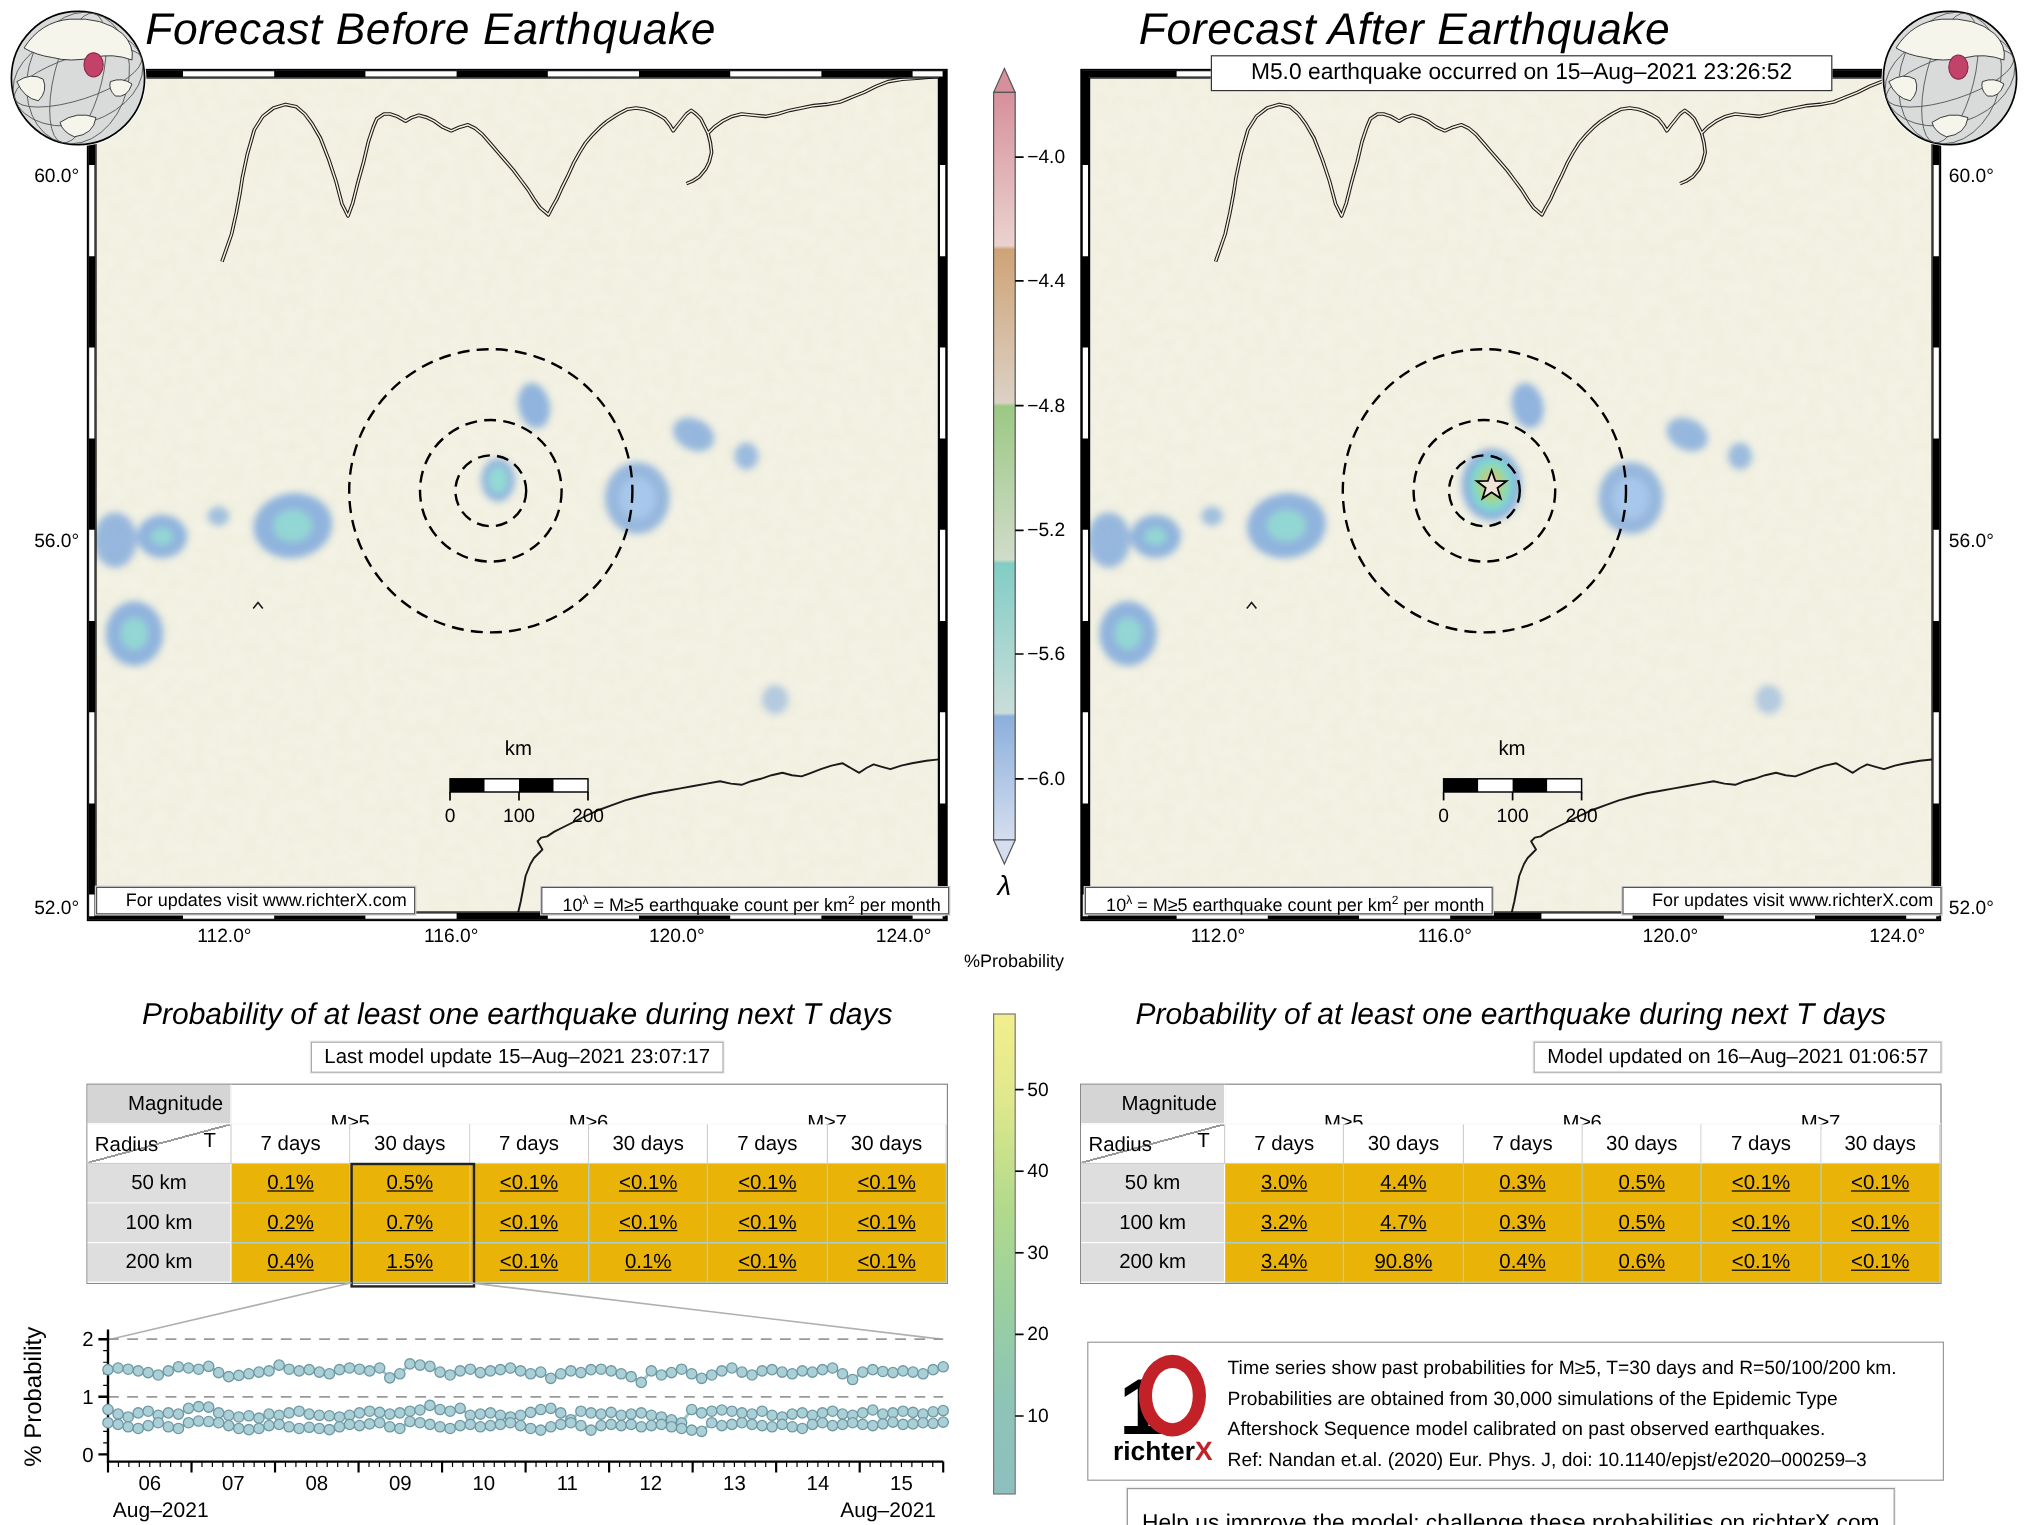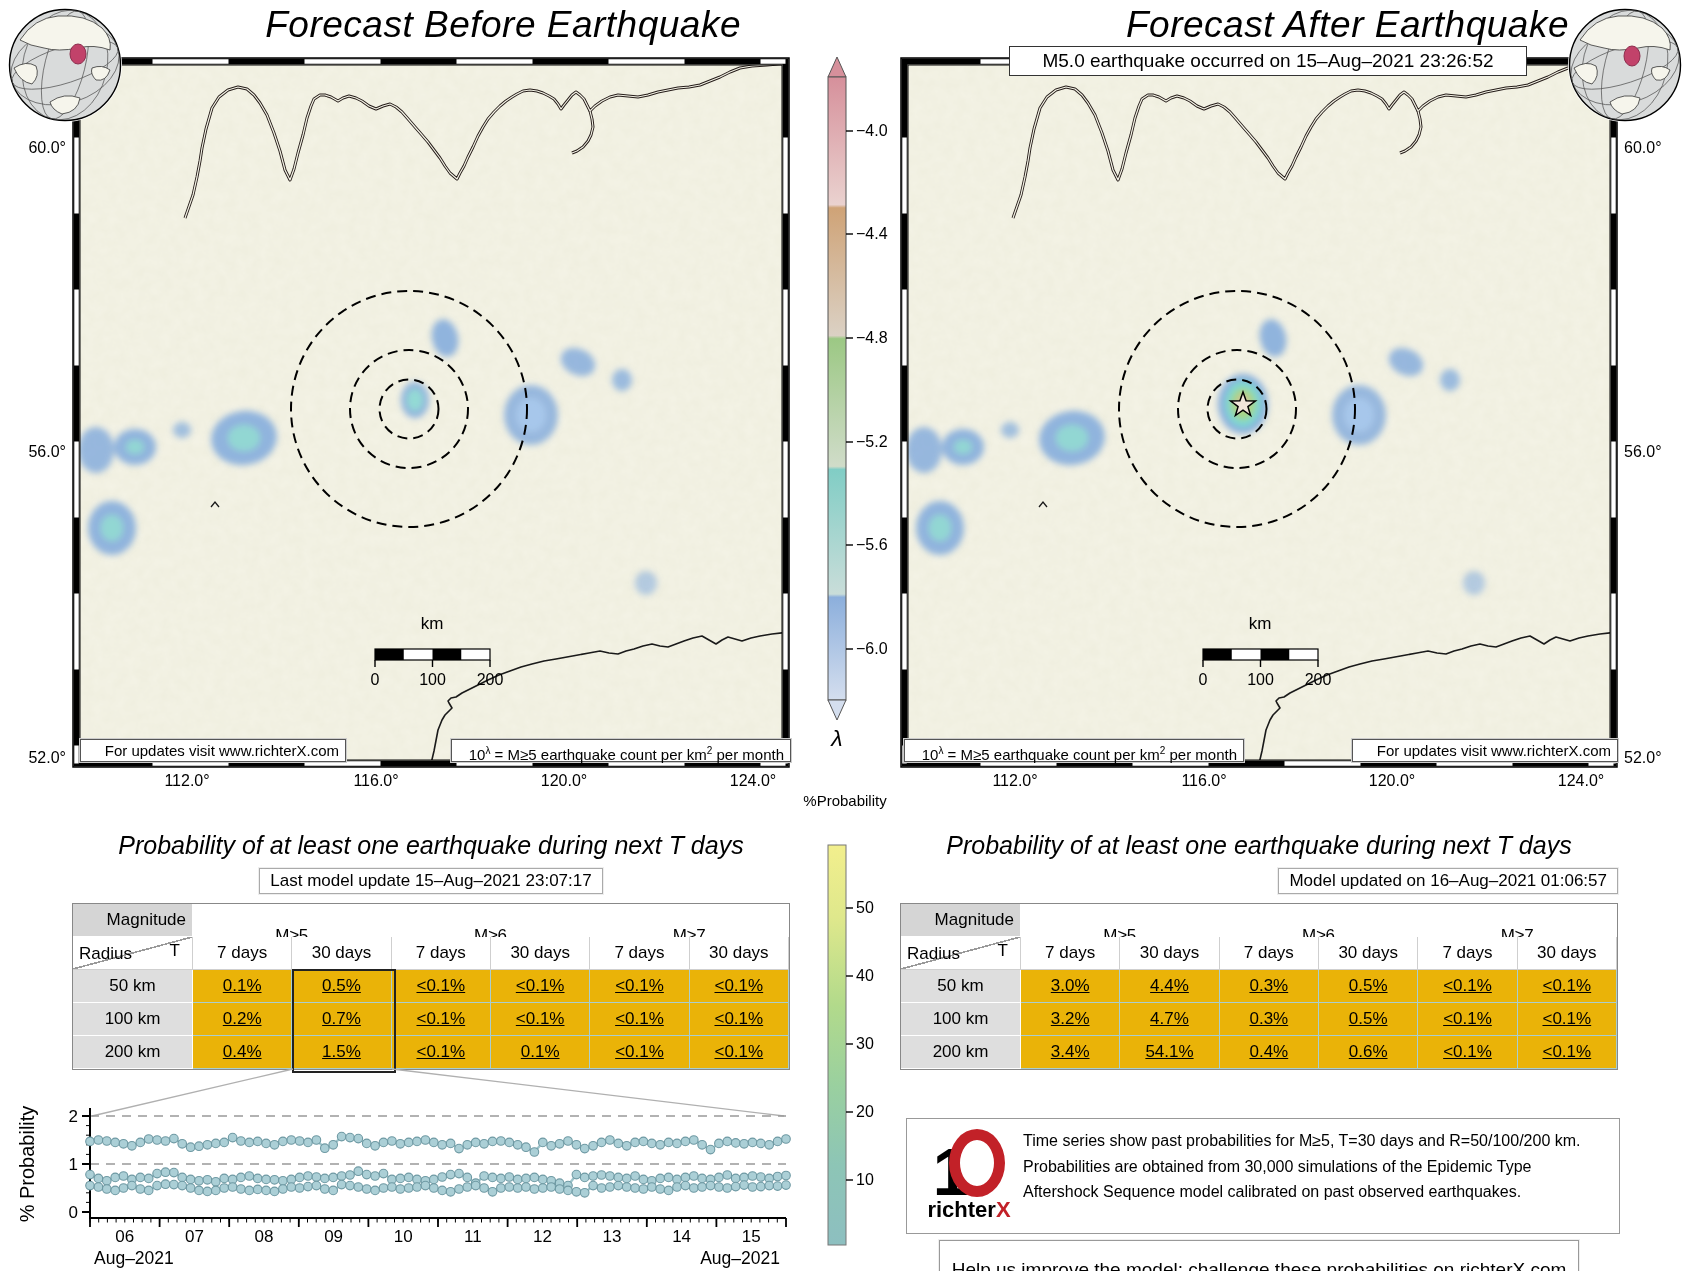--- a/index.html
+++ b/index.html
@@ -1,18 +1,18 @@
 <!DOCTYPE html>
 <html><head>
 <meta charset="utf-8">
 <style>
   html,body{margin:0;padding:0;background:#fff;font-family:"Liberation Sans",sans-serif;color:#000;}
   .stage{position:relative;width:1692px;height:1271px;background:#fff;overflow:hidden;}
   .abs{position:absolute;}
-  .panel-title{font-style:italic;font-size:37px;text-align:right;white-space:nowrap;letter-spacing:.5px;}
+  .panel-title{font-style:italic;font-size:37px;text-align:left;white-space:nowrap;letter-spacing:.5px;}
   .lat-label{font-size:16px;}
   .lon-label{font-size:16px;text-align:center;}
   .map-note{position:absolute;background:#fff;border:1px solid #555;box-shadow:0 0 0 1px #ccc;
             font-size:15px;line-height:21px;height:21px;padding:0 6px;white-space:nowrap;text-align:right;}
   .map-note sup{font-size:10px;}
   .event-note{position:absolute;background:#fff;border:1.5px solid #333;font-size:19px;line-height:26px;
               padding:1px 8px;text-align:center;white-space:nowrap;}
   .section-title{font-style:italic;font-size:25px;text-align:center;white-space:nowrap;}
   .update-wrap{text-align:center;}
   .update-note{display:inline-block;border:1px solid #aaa;box-shadow:0 0 0 1px #eee;padding:2px 10px;
@@ -404,21 +404,21 @@
       <div class="tc val">&lt;0.1%</div>
       <div class="tc radc">100 km</div>
       <div class="tc val">3.2%</div>
       <div class="tc val">4.7%</div>
       <div class="tc val">0.3%</div>
       <div class="tc val">0.5%</div>
       <div class="tc val">&lt;0.1%</div>
       <div class="tc val">&lt;0.1%</div>
       <div class="tc radc">200 km</div>
       <div class="tc val">3.4%</div>
-      <div class="tc val">54.1%</div>
+      <div class="tc val">90.8%</div>
       <div class="tc val">0.4%</div>
       <div class="tc val">0.6%</div>
       <div class="tc val">&lt;0.1%</div>
       <div class="tc val">&lt;0.1%</div>
     </div>
   <div class="hl-col" style="left:292px;top:969px;width:100px;height:100px;"></div>
 
   <svg class="abs" style="left:0;top:1060px;pointer-events:none;" width="846" height="60">
     <line x1="293" y1="9" x2="92" y2="56" stroke="#b0b0b0" stroke-width="1.4"></line>
     <line x1="392" y1="9" x2="784" y2="56" stroke="#b0b0b0" stroke-width="1.4"></line>
@@ -827,20 +827,21 @@
 
   <div class="info-box" style="left:906px;top:1118px;width:712px;height:114px;">
     <div class="logo">
       <div class="logo-mark"><span class="logo-one">1</span><span class="logo-zero"></span></div>
       <div class="logo-name"><span class="nb">richter</span><span class="nr">X</span></div>
     </div>
     <div class="info-lines">
       <div>Time series show past probabilities for M≥5, T=30 days and R=50/100/200 km.</div>
       <div>Probabilities are obtained from 30,000 simulations of the Epidemic Type</div>
       <div>Aftershock Sequence model calibrated on past observed earthquakes.</div>
+      <div>Ref: Nandan et.al. (2020) Eur. Phys. J, doi: 10.1140/epjst/e2020–000259–3</div>
     </div>
   </div>
 
   <div class="abs challenge-wrap" style="left:900px;top:1240px;width:718px;">
     <span class="challenge-note">Help us improve the model: challenge these probabilities on richterX.com</span>
   </div>
 
 </div>
 
 </body></html>

